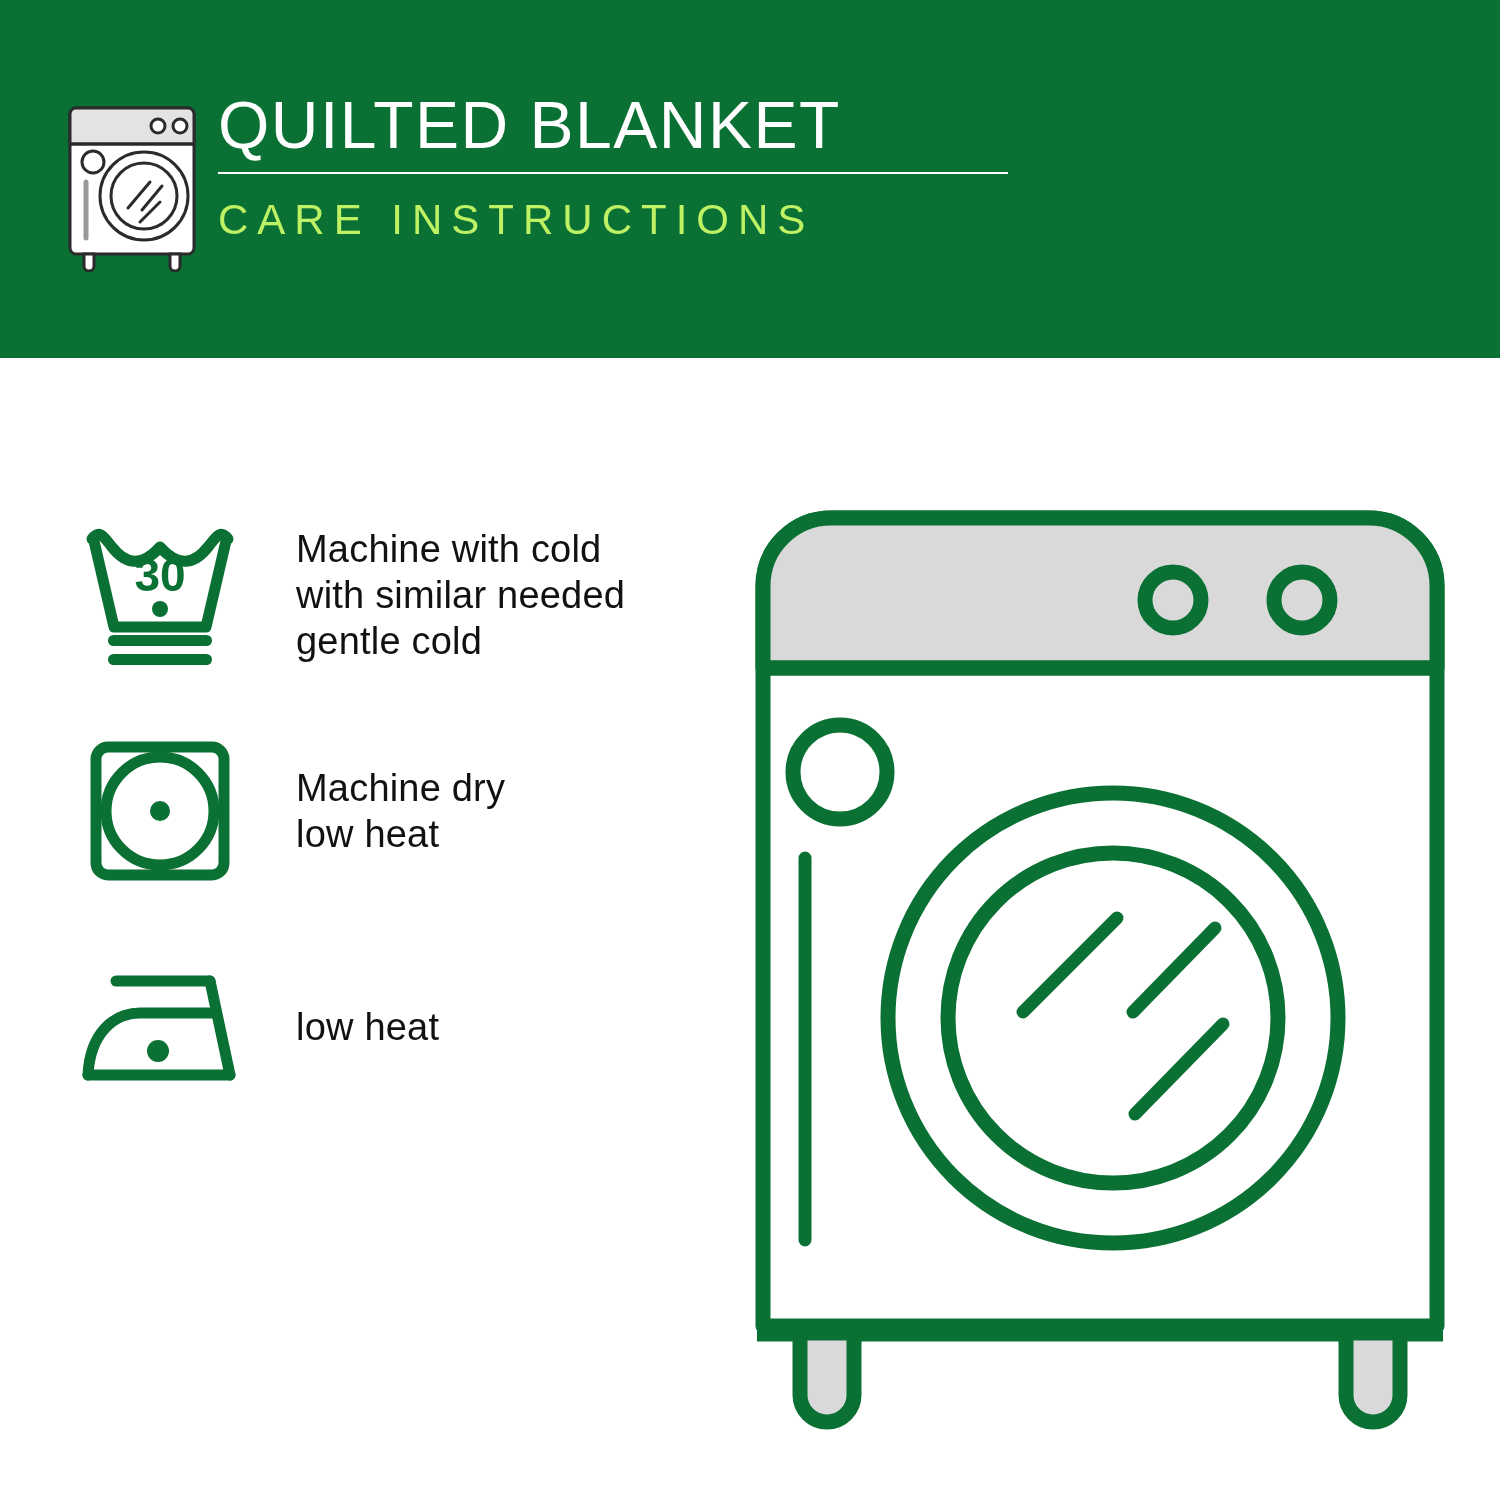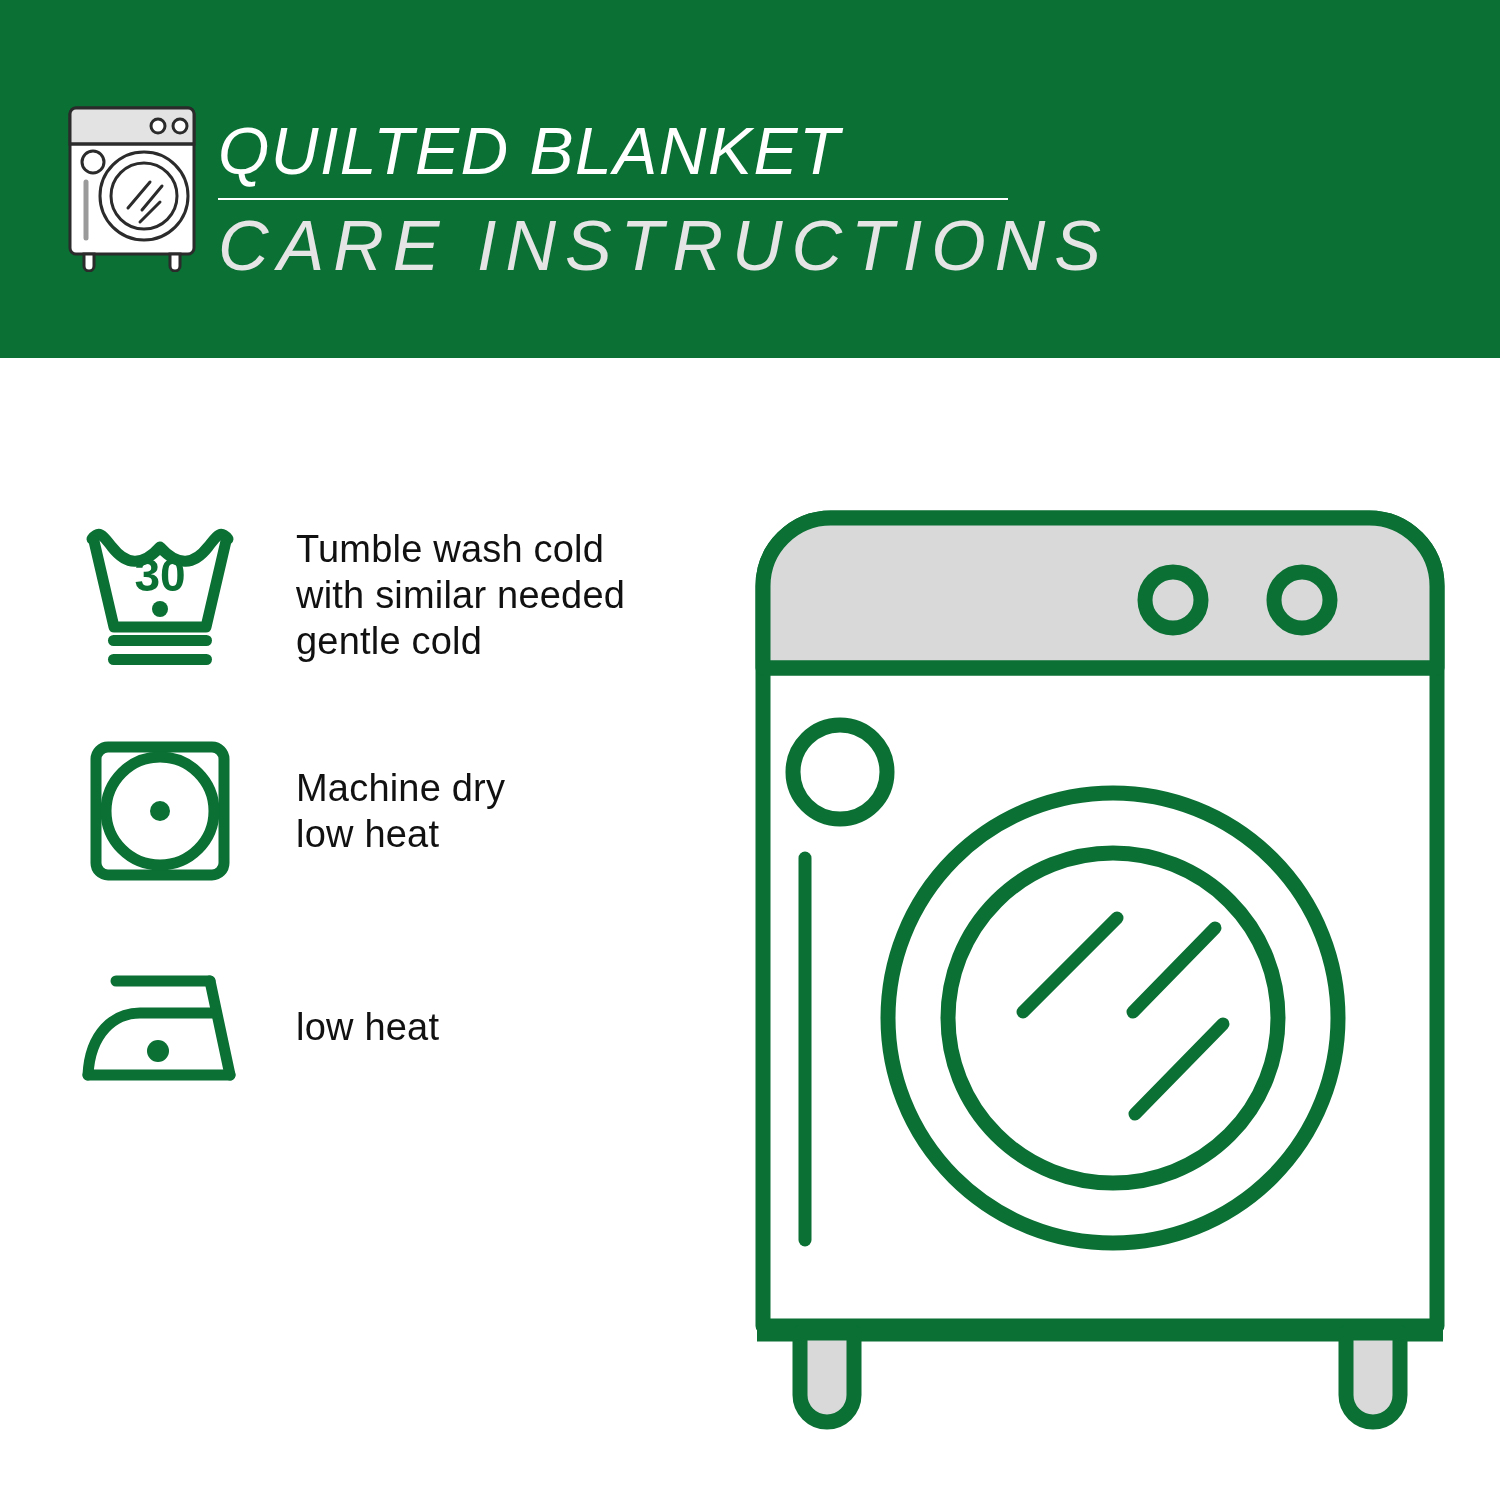--- a/index.html
+++ b/index.html
@@ -30,43 +30,42 @@
   #header-machine-icon {
     position: absolute;
     left: 62px;
     top: 104px;
     width: 140px;
     height: 168px;
   }
   #header-text-block {
     position: absolute;
     left: 218px;
-    top: 112px;
+    top: 86px;
     width: 800px;
-    font-style: italic;
   }
   #title-line-1 {
     font-size: 66px;
     line-height: 78px;
     letter-spacing: 1.5px;
     color: #ffffff;
     font-weight: 400;
     white-space: nowrap;
   }
   #title-divider {
     width: 790px;
     height: 2px;
     background: #ffffff;
     margin: 8px 0 10px 0;
   }
   #title-line-2 {
-    font-size: 70px;
+    font-size: 42px;
     line-height: 72px;
     letter-spacing: 9px;
-    color: #e5e5e5;
+    color: #bef264;
     font-weight: 400;
     white-space: nowrap;
   }
 
   
   #care-list {
     position: absolute;
     left: 70px;
     top: 505px;
     width: 660px;
@@ -160,21 +159,21 @@
 
           <text x="90" y="76" text-anchor="middle" font-family="Liberation Sans, sans-serif" font-size="46" font-weight="700" fill="#0a7034">30</text>
 
           <circle cx="90" cy="94" r="8" fill="#0a7034"></circle>
 
           <rect x="38" y="120" width="104" height="11" rx="5.5" fill="#0a7034"></rect>
           <rect x="38" y="139" width="104" height="11" rx="5.5" fill="#0a7034"></rect>
         </svg>
       </div>
       <div class="care-label">
-        <span class="ln">Tumble wash cold</span>
+        <span class="ln">Machine with cold</span>
         <span class="ln">with similar needed</span>
         <span class="ln">gentle cold</span>
       </div>
     </div>
 
 
     <div class="care-row">
       <div class="care-symbol">
         <svg viewBox="0 0 180 160" width="180" height="160">
           <rect x="26" y="16" width="128" height="128" rx="12" ry="12" fill="none" stroke="#0a7034" stroke-width="11"></rect>

